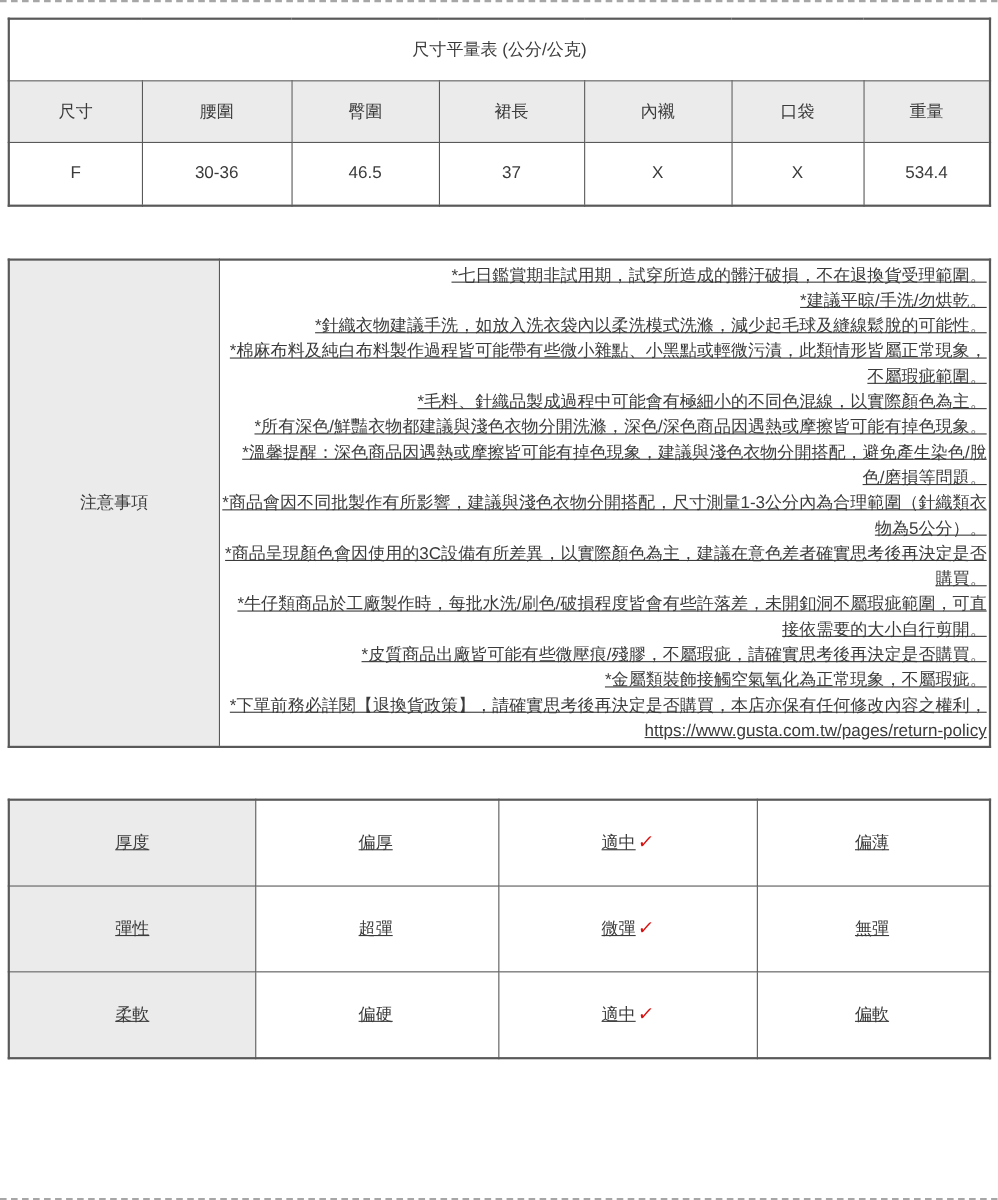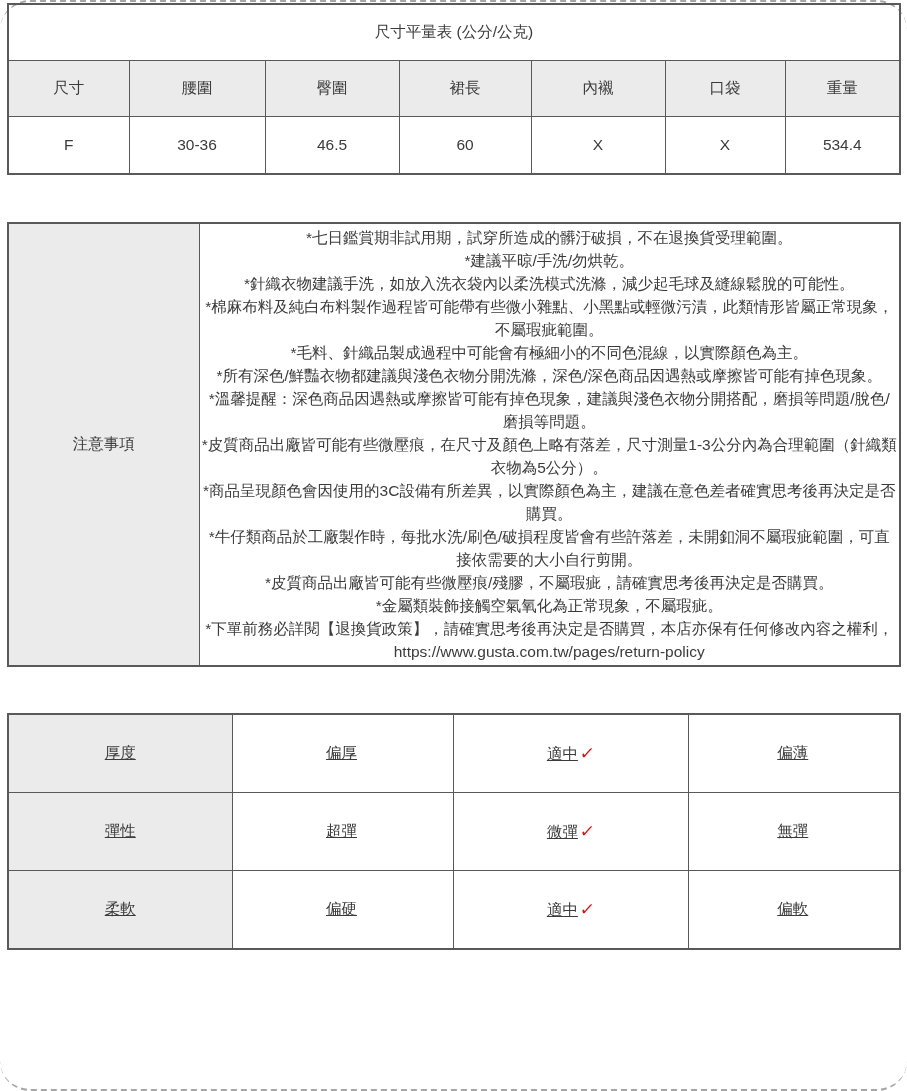--- a/index.html
+++ b/index.html
@@ -1,41 +1,40 @@
 <!DOCTYPE html>
 <html><head>
 <meta charset="utf-8">
 <style>
   html,body { margin:0; padding:0; background:#ffffff; }
   body { font-family:"Liberation Sans","DejaVu Sans",sans-serif; }
   .page {
     width:907px; min-height:1091px; box-sizing:border-box;
-    padding:1px 8px 0 7px;
+    padding:14px 8px 0 7px;
     border-top:2px dashed #a6a6a6;
     border-bottom:2px dashed #a6a6a6;
     background:#fff;
-    border-radius:30px;
   }
   table.tbl {
     border-collapse:collapse; table-layout:fixed; width:892px;
     border:2px solid #595959;
     color:#3b3b3b; font-size:15.5px;
   }
   table.tbl td { border:1px solid #595959; text-align:center; vertical-align:middle; padding:2px; overflow:hidden; }
   .gray { background:#ebebeb;margin-top:17px; }
   
   .size-title-cell { height:51px; }
   .size-header-cell { height:51px; }
   .size-value-cell { height:52px; }
   
   .info-table { margin-top:47px; }
   .info-label-cell { height:89px; }
   .info-value-cell { text-align:left; padding-left:5px; }
   .notes-cell { text-align:left; padding:4px 8px 4px 5px; }
-  .note-line { line-height:23px; text-align:center; }
+  .note-line { line-height:23px; text-align:right;text-decoration:underline; }
   
   .feature-table { margin-top:46px; }
   .feature-table td { height:73px;text-decoration:underline; }
   .check {
     color:#d90f0f; font-weight:bold; font-size:17px;
     margin-left:2px; display:inline-block; transform:skewX(-8deg);
   }
 </style>
 </head>
 <body>
@@ -62,21 +61,21 @@
         <td class="size-header-cell gray">臀圍</td>
         <td class="size-header-cell gray">裙長</td>
         <td class="size-header-cell gray">內襯</td>
         <td class="size-header-cell gray">口袋</td>
         <td class="size-header-cell gray">重量</td>
       </tr>
       <tr>
         <td class="size-value-cell">F</td>
         <td class="size-value-cell">30-36</td>
         <td class="size-value-cell">46.5</td>
-        <td class="size-value-cell">60</td>
+        <td class="size-value-cell">37</td>
         <td class="size-value-cell">X</td>
         <td class="size-value-cell">X</td>
         <td class="size-value-cell">534.4</td>
       </tr>
     </tbody>
   </table>
 
   <table class="tbl info-table">
     <colgroup>
       <col style="width:191px">
@@ -85,22 +84,22 @@
     <tbody>
       <tr>
         <td class="gray">注意事項</td>
         <td class="notes-cell">
           <div class="note-line">*七日鑑賞期非試用期，試穿所造成的髒汙破損，不在退換貨受理範圍。</div>
           <div class="note-line">*建議平晾/手洗/勿烘乾。</div>
           <div class="note-line">*針織衣物建議手洗，如放入洗衣袋內以柔洗模式洗滌，減少起毛球及縫線鬆脫的可能性。</div>
           <div class="note-line">*棉麻布料及純白布料製作過程皆可能帶有些微小雜點、小黑點或輕微污漬，此類情形皆屬正常現象，不屬瑕疵範圍。</div>
           <div class="note-line">*毛料、針織品製成過程中可能會有極細小的不同色混線，以實際顏色為主。</div>
           <div class="note-line">*所有深色/鮮豔衣物都建議與淺色衣物分開洗滌，深色/深色商品因遇熱或摩擦皆可能有掉色現象。</div>
-          <div class="note-line">*溫馨提醒：深色商品因遇熱或摩擦皆可能有掉色現象，建議與淺色衣物分開搭配，磨損等問題/脫色/磨損等問題。</div>
-          <div class="note-line">*皮質商品出廠皆可能有些微壓痕，在尺寸及顏色上略有落差，尺寸測量1-3公分內為合理範圍（針織類衣物為5公分）。</div>
+          <div class="note-line">*溫馨提醒：深色商品因遇熱或摩擦皆可能有掉色現象，建議與淺色衣物分開搭配，避免產生染色/脫色/磨損等問題。</div>
+          <div class="note-line">*商品會因不同批製作有所影響，建議與淺色衣物分開搭配，尺寸測量1-3公分內為合理範圍（針織類衣物為5公分）。</div>
           <div class="note-line">*商品呈現顏色會因使用的3C設備有所差異，以實際顏色為主，建議在意色差者確實思考後再決定是否購買。</div>
           <div class="note-line">*牛仔類商品於工廠製作時，每批水洗/刷色/破損程度皆會有些許落差，未開釦洞不屬瑕疵範圍，可直接依需要的大小自行剪開。</div>
           <div class="note-line">*皮質商品出廠皆可能有些微壓痕/殘膠，不屬瑕疵，請確實思考後再決定是否購買。</div>
           <div class="note-line">*金屬類裝飾接觸空氣氧化為正常現象，不屬瑕疵。</div>
           <div class="note-line">*下單前務必詳閱【退換貨政策】，請確實思考後再決定是否購買，本店亦保有任何修改內容之權利，https://www.gusta.com.tw/pages/return-policy</div>
         </td>
       </tr>
     </tbody>
   </table>
 

